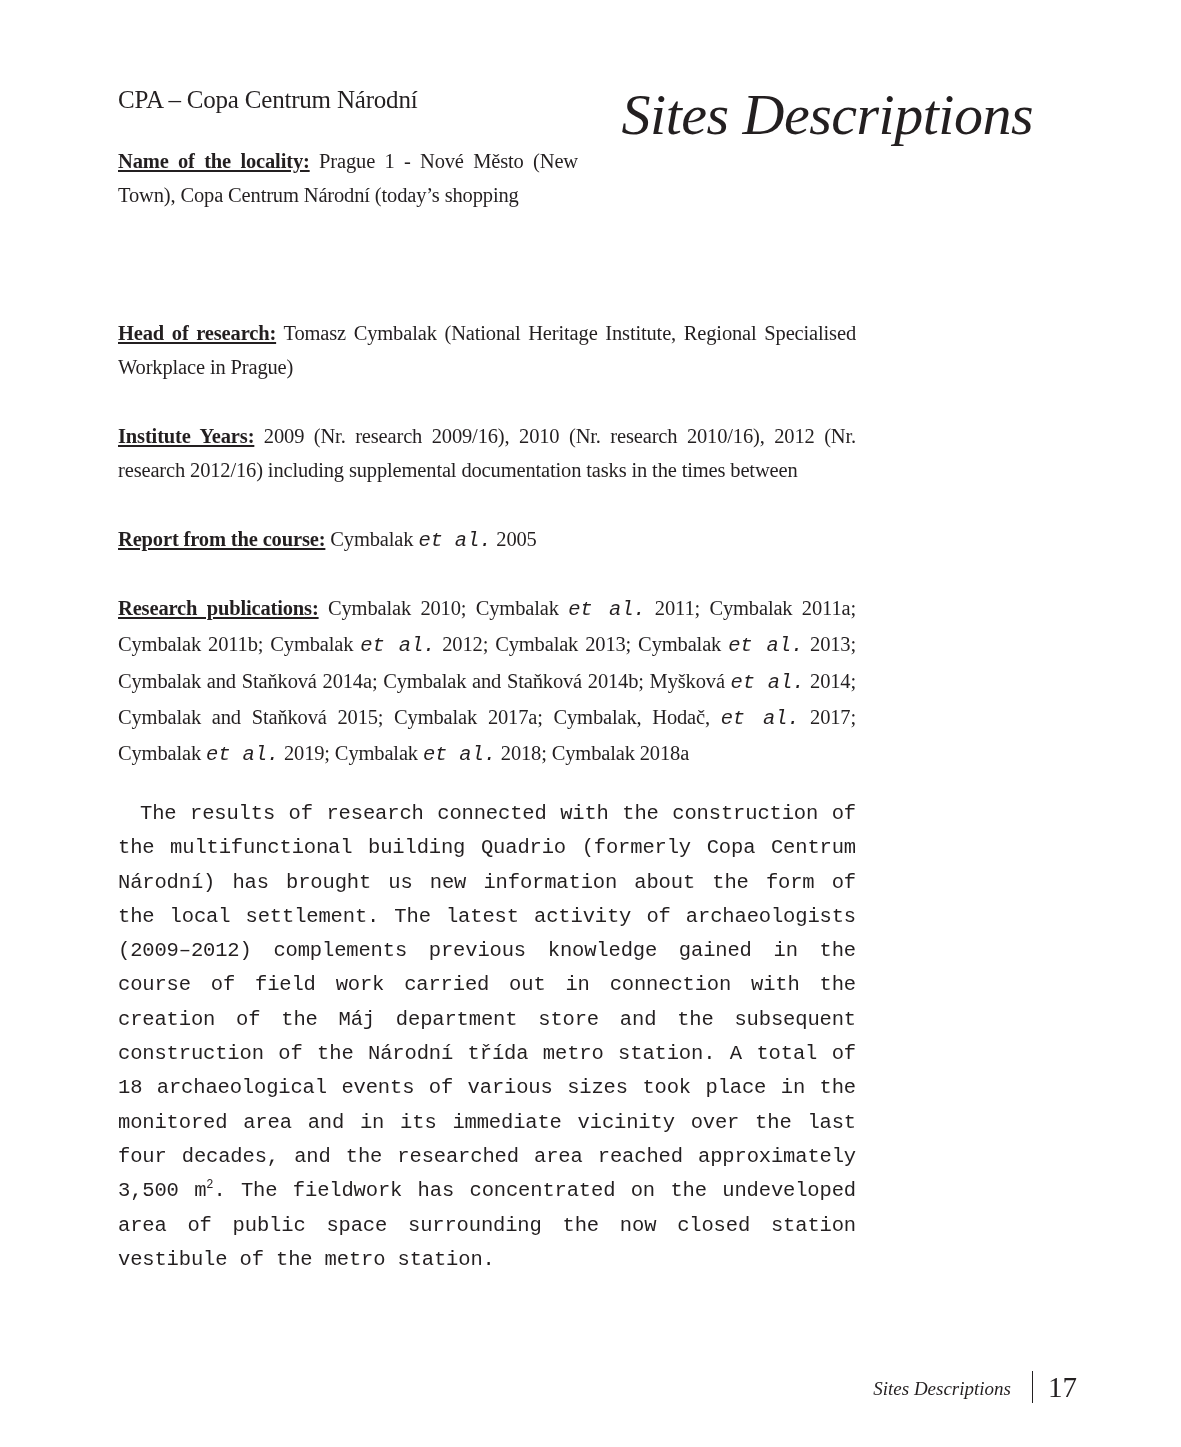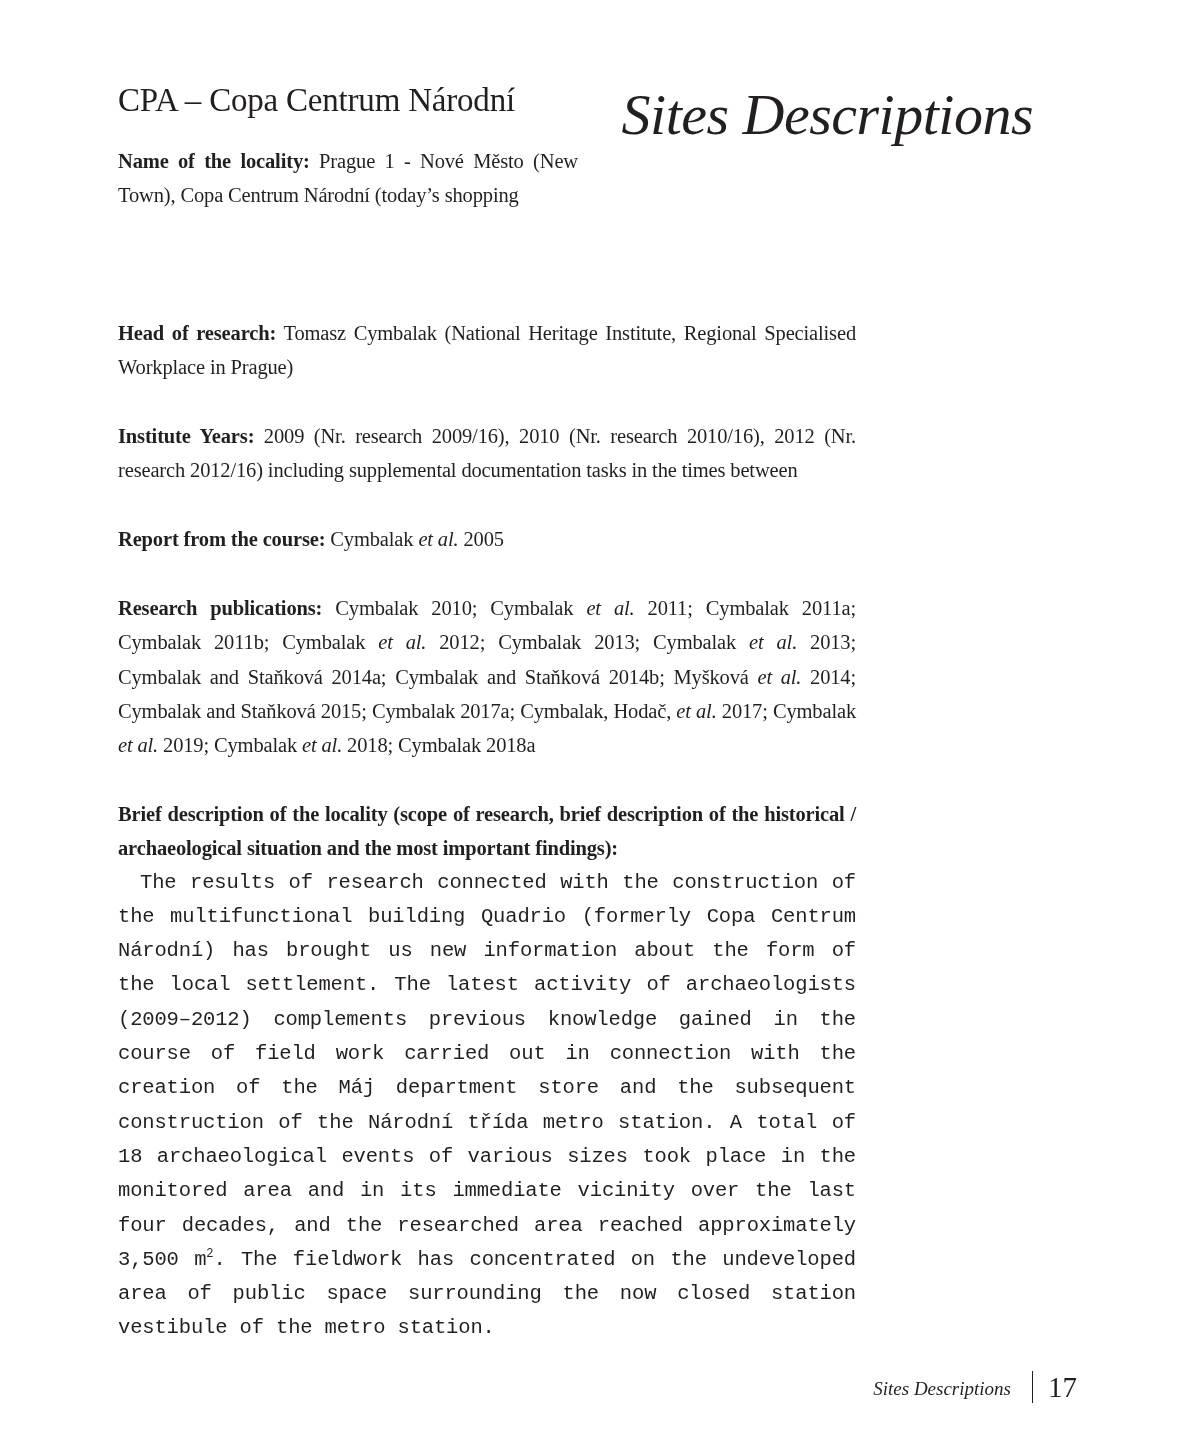--- a/index.html
+++ b/index.html
@@ -3,34 +3,34 @@
 <meta charset="utf-8">
 <style>
   html, body { margin: 0; padding: 0; background: #ffffff; }
   body {
     width: 1181px; height: 1447px; position: relative; overflow: hidden;
     font-family: "Liberation Serif", "DejaVu Serif", serif;
     color: #231f20;
   }
   .site-code {
     position: absolute; left: 118px; top: 84px;
-    font-size: 33px; line-height: 32px; letter-spacing: -0.2px;
+    font-size: 25px; line-height: 32px; letter-spacing: -0.2px;
   }
   .page-heading {
     position: absolute; right: 148px; top: 80px;
     font-size: 58px; font-style: italic; line-height: 70px; letter-spacing: -0.5px;
   }
   .body-col {
     position: absolute; left: 118px; width: 738px;
     font-size: 20.5px; line-height: 34.3px;
     text-align: justify; letter-spacing: -0.15px;
   }
   .narrow { width: 460px; }
-  .label { font-weight: bold; }
-  .it { font-style: italic; }
+  .label { font-weight: bold; text-decoration: underline; }
+  .it { font-style: italic; font-family: Liberation Mono, monospace; }
   .para { text-indent: 22px; margin: 0; font-family: Liberation Mono, monospace; }
   p { margin: 0; }
   .footer-section {
     position: absolute; right: 170px; top: 1375px;
     font-size: 19px; font-style: italic; line-height: 28px;
   }
   .footer-rule {
     position: absolute; left: 1032px; top: 1371px; width: 1px; height: 32px;
     background: #231f20;
   }
@@ -61,19 +61,18 @@
 
 <div class="body-col" style="top:522px;">
   <span class="label">Report from the course:</span><span> Cymbalak </span><span class="it">et al.</span><span> 2005</span>
 </div>
 
 <div class="body-col" style="top:591px;">
   <span class="label">Research publications:</span><span> Cymbalak 2010; Cymbalak </span><span class="it">et al.</span><span> 2011; Cymbalak 2011a; Cymbalak 2011b; Cymbalak </span><span class="it">et al.</span><span> 2012; Cymbalak 2013; Cymbalak </span><span class="it">et al.</span><span> 2013; Cymbalak and Staňková 2014a; Cymbalak and Staňková 2014b; Myšková </span><span class="it">et al.</span><span> 2014; Cymbalak and Staňková 2015; Cymbalak 2017a; Cymbalak, Hodač, </span><span class="it">et al.</span><span> 2017; Cymbalak </span><span class="it">et al.</span><span> 2019; Cymbalak </span><span class="it">et al.</span><span> 2018; Cymbalak 2018a</span>
 </div>
 
 <div class="body-col" style="top:797px;">
-  <p class="label">Brief description of the locality (scope of research, brief description of the historical / archaeological situation and the most important findings):</p>
   <p class="para"><span>The results of research connected with the construction of the multifunctional building Quadrio (formerly Copa Centrum Národní) has brought us new information about the form of the local settlement. The latest activity of archaeologists (2009–2012) complements previous knowledge gained in the course of field work carried out in connection with the creation of the Máj department store and the subsequent construction of the Národní třída metro station. A total of 18 archaeological events of various sizes took place in the monitored area and in its immediate vicinity over the last four decades, and the researched area reached approximately 3,500 m</span><sup style="font-size:12px;line-height:0;">2</sup><span>. The fieldwork has concentrated on the undeveloped area of public space surrounding the now closed station vestibule of the metro station.</span></p>
 </div>
 
 <div class="footer-section">Sites Descriptions</div>
 <div class="footer-rule"></div>
 <div class="footer-page">17</div>
 
 </body></html>

